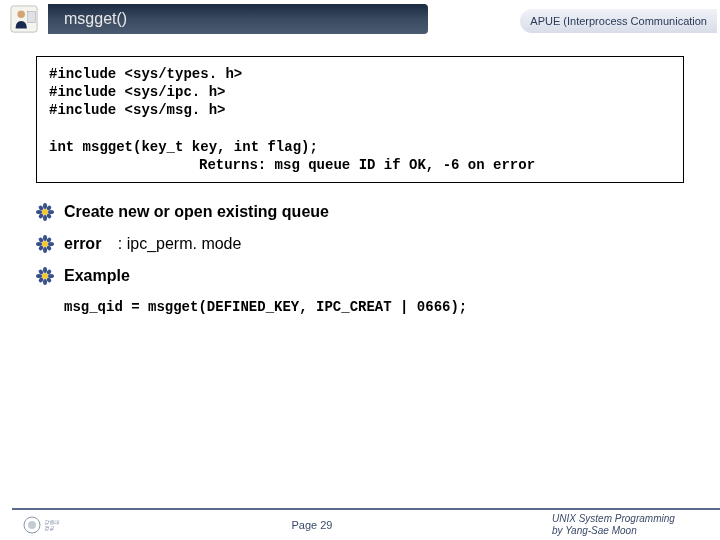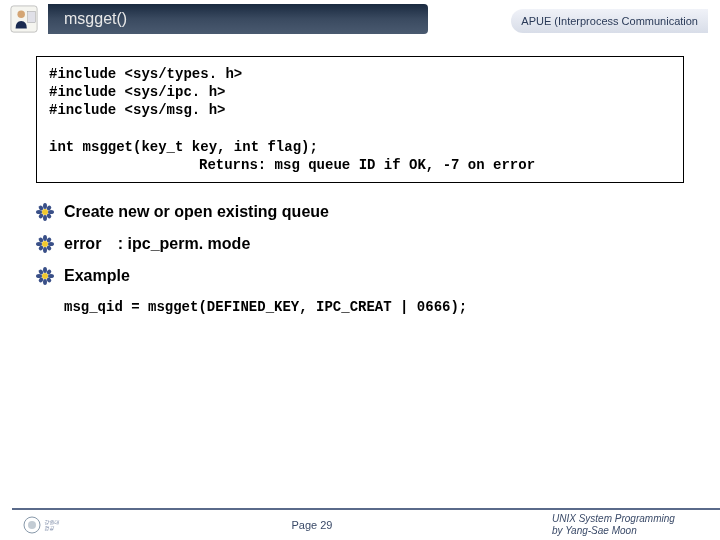--- a/index.html
+++ b/index.html
@@ -39,21 +39,21 @@
     color: #e8e8e8;
     font-size: 16px;
     font-weight: normal;
   }
   .subtitle-slot {
     flex: 1;
     height: 30px;
     display: flex;
     align-items: center;
     justify-content: flex-end;
-    padding-right: 12px;
+    padding-right: 3px;
     position: relative;
   }
   .subtitle-box {
     background: linear-gradient(to bottom, #f0f2f8 0%, #d8dde8 100%);
     height: 24px;
     padding: 0 10px;
     border-radius: 12px 0 0 12px;
     display: flex;
     align-items: center;
     font-size: 11px;
@@ -90,21 +90,21 @@
     width: 18px;
     height: 18px;
     margin-right: 10px;
     flex-shrink: 0;
   }
   .bullet-text {
     font-size: 16px;
     font-weight: bold;
     color: #000;
   }
-  .normal { font-weight: bold; padding-left: 12px; }
+  .normal { font-weight: normal; padding-left: 12px; }
   .example-code {
     font-family: "Courier New", monospace;
     font-size: 14px;
     font-weight: bold;
     padding-left: 28px;
     margin-top: 2px;
   }
 
   .footer {
     position: absolute;
@@ -158,21 +158,21 @@
   </div>
 </div>
 
 <div class="content">
 
   <div class="code-box"><span>#include &lt;sys/types. h&gt;</span>
 <span>#include &lt;sys/ipc. h&gt;</span>
 <span>#include &lt;sys/msg. h&gt;</span>
 <span></span>
 <span>int msgget(key_t key, int flag);</span>
-<span class="ret-line">Returns: msg queue ID if OK, -7 on error</span></div>
+<span class="ret-line">Returns: msg queue ID if OK, -6 on error</span></div>
 
   <div class="bullet-list">
     <div class="bullet-item">
       <span class="bullet-icon">
         <svg viewBox="0 0 18 18">
             <circle cx="9" cy="9" r="3" fill="#f0c830"></circle>
             <g fill="#3a5088">
               <ellipse cx="9" cy="3" rx="2" ry="3"></ellipse>
               <ellipse cx="9" cy="15" rx="2" ry="3"></ellipse>
               <ellipse cx="3" cy="9" rx="3" ry="2"></ellipse>

